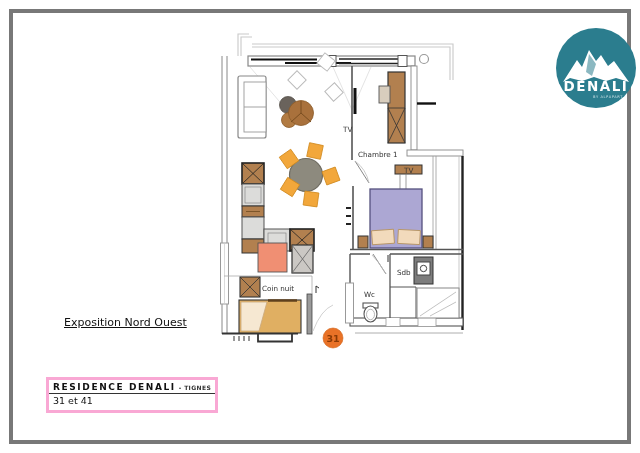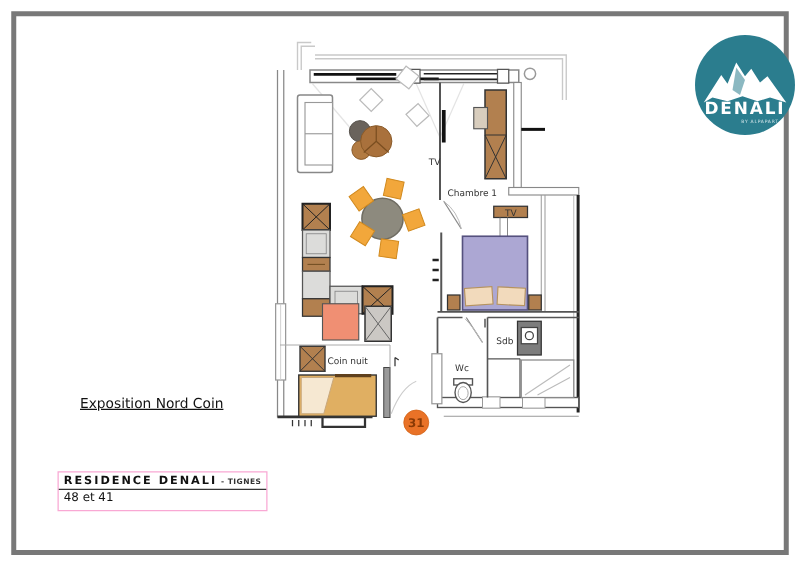--- a/index.html
+++ b/index.html
@@ -11,21 +11,21 @@
     position:absolute;left:9px;top:9px;right:9px;bottom:9px;
     border:4px solid #787878;pointer-events:none;
   }
   .logo{position:absolute;left:528px;top:28px;width:80px;height:80px;margin-left:28px;}
   .exposition{
     position:absolute;left:64px;top:316px;font-size:11px;color:#111;
     text-decoration:underline;white-space:nowrap;
   }
   .title-block{
     position:absolute;left:46px;top:377px;width:166px;background:#fff;
-    border:1px solid #f9a8d4;font-size:9.5px;color:#111;
+    border:3px solid #f9a8d4;font-size:9.5px;color:#111;
   }
   .title-block .tb-header{
     border-bottom:1px solid #333;padding:2px 4px 1px 4px;
     display:flex;align-items:baseline;white-space:nowrap;
   }
   .tb-header .residence{font-weight:bold;font-size:9px;letter-spacing:1.6px;}
   .tb-header .location{font-weight:bold;font-size:6px;margin-left:3px;color:#333;letter-spacing:.4px;}
   .title-block .tb-body{padding:1px 4px 3px 4px;line-height:1.25;}
   .plan-svg{position:absolute;left:0;top:0;}
   .plan-label{font-size:7.2px;fill:#333;}
@@ -38,29 +38,29 @@
 <div class="logo">
   <svg width="80" height="80" viewBox="0 0 80 80">
     <circle cx="40" cy="40" r="40" fill="#2B7D8E"></circle>
     <path fill="#ffffff" d="M7,54 L21,32 L26,39 L33,22 L40,33 L45,27 L52,38 L58,33 L73,54 L60,50 L50,53 L38,49 L26,53 L14,50 Z"></path>
     <path fill="#2B7D8E" opacity="0.55" d="M33,26 L40,36 L36,48 L30,44 Z"></path>
     <text x="40" y="63" text-anchor="middle" fill="#ffffff" font-size="13.5" font-weight="bold" letter-spacing="1.5">DENALI</text>
     <text x="52" y="70" text-anchor="middle" fill="#cfe3e8" font-size="3.6" letter-spacing="0.6">BY ALPAPART</text>
   </svg>
 </div>
 
-<div class="exposition">Exposition Nord Coin</div>
+<div class="exposition">Exposition Nord Ouest</div>
 
 <div class="title-block">
   <div class="tb-header">
     <span class="residence">RESIDENCE DENALI</span>
     <span class="location">- TIGNES</span>
   </div>
   <div class="tb-body">
-    <div>48 et 41</div>
+    <div>31 et 41</div>
   </div>
 </div>
 
 <svg class="plan-svg" width="640" height="453" viewBox="0 0 640 453">
 
   <g stroke="#c9c9c9" stroke-width="1.1" fill="none">
     <path d="M249,34 L238,34 L238,56"></path>
     <path d="M252,37 L241,37 L241,56"></path>
     <path d="M252,44 H453 V80"></path>
     <path d="M252,47 H450 V80"></path>

